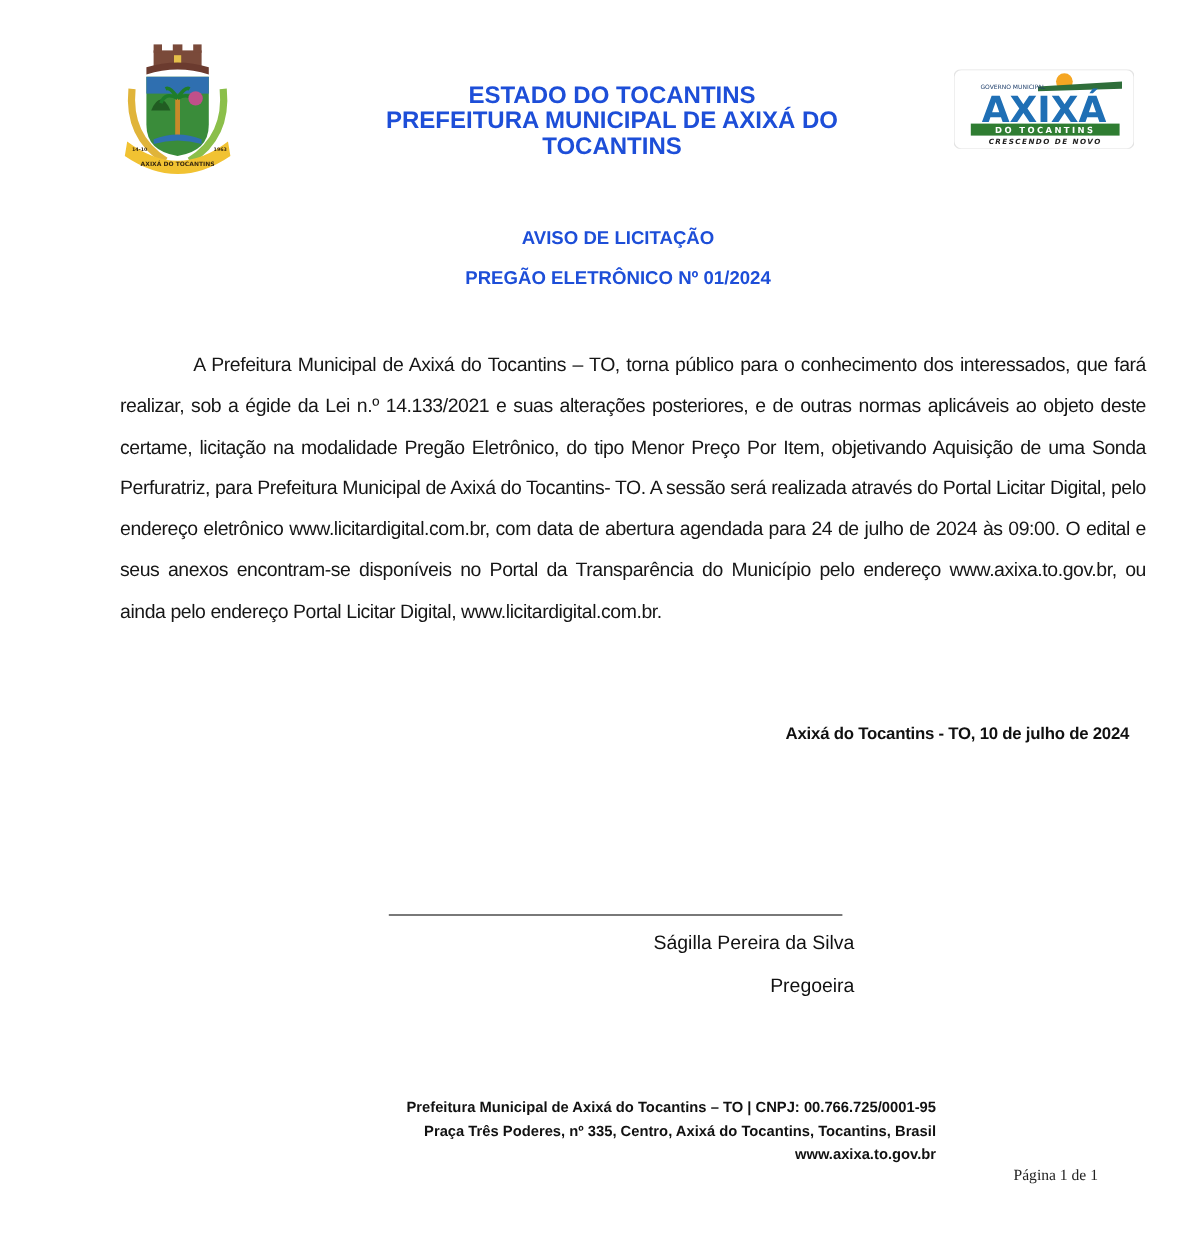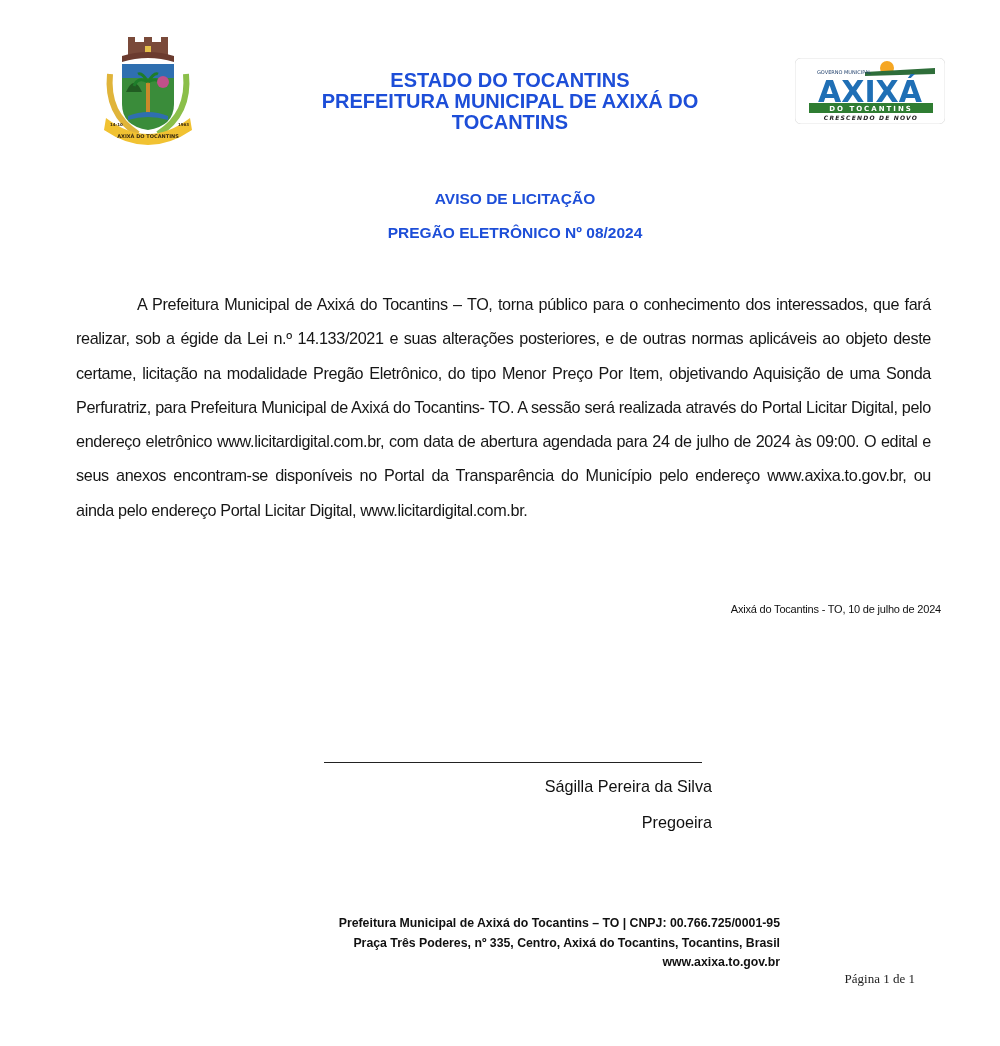--- a/index.html
+++ b/index.html
@@ -20,29 +20,29 @@
 
   
   .title-block {
     position: absolute; left: 300px; top: 186px; width: 430px; text-align: center;
     font-weight: bold; font-size: 15.5px; color: #1d4ed8;
   }
   .title-block div { height: 34px; line-height: 26px; }
 
   
   .body-text {
-    position: absolute; left: 76px; top: 287px; width: 855px;
+    position: absolute; left: 100px; top: 287px; width: 855px;
     font-size: 16.2px; line-height: 34.3px; text-align: justify; color: #161616;
     letter-spacing: -0.35px;
   }
   .body-text p { margin: 0; text-indent: 61px; }
 
   .place-date {
     position: absolute; left: 560px; top: 603px; width: 381px; text-align: right;
-    font-size: 11px; letter-spacing: -0.2px;
+    font-size: 14px; letter-spacing: -0.2px; font-weight: bold;
   }
 
   
   .sig-line {
     position: absolute; left: 324px; top: 762px; width: 378px; height: 0;
     border-top: 1.3px solid #222;
   }
   .sig-name, .sig-role {
     position: absolute; left: 312px; width: 400px; text-align: right; font-size: 16.2px;
   }
@@ -101,21 +101,21 @@
     <path d="M70 14 L140 10 L140 16 L70 18 Z" fill="#2f6e3a"></path>
     <text x="22" y="16" font-size="5" fill="#1f3f6b" font-family="DejaVu Sans, sans-serif">GOVERNO MUNICIPAL</text>
     <text x="75" y="44" font-size="30" text-anchor="middle" fill="#1f6fb5" font-weight="bold" font-family="DejaVu Sans, sans-serif">AXIXÁ</text>
     <rect x="14" y="45" width="124" height="10" fill="#2f7d32"></rect>
     <text x="76" y="53" font-size="7" text-anchor="middle" fill="#ffffff" font-weight="bold" letter-spacing="2" font-family="DejaVu Sans, sans-serif">DO TOCANTINS</text>
     <text x="76" y="62" font-size="6" text-anchor="middle" fill="#222" font-weight="bold" font-style="italic" letter-spacing="1.2" font-family="DejaVu Sans, sans-serif">CRESCENDO DE NOVO</text>
   </svg>
 
   <div class="title-block">
     <div>AVISO DE LICITAÇÃO</div>
-    <div>PREGÃO ELETRÔNICO Nº 08/2024</div>
+    <div>PREGÃO ELETRÔNICO Nº 01/2024</div>
   </div>
 
   <div class="body-text">
     <p>A Prefeitura Municipal de Axixá do Tocantins – TO, torna público para o conhecimento dos interessados, que fará realizar, sob a égide da Lei n.º 14.133/2021 e suas alterações posteriores, e de outras normas aplicáveis ao objeto deste certame, licitação na modalidade  Pregão Eletrônico, do tipo Menor Preço Por Item, objetivando Aquisição de uma Sonda Perfuratriz, para Prefeitura Municipal de Axixá do Tocantins- TO. A sessão será realizada através do Portal Licitar Digital, pelo endereço eletrônico www.licitardigital.com.br, com data de abertura agendada para 24 de julho de 2024 às 09:00. O edital e seus anexos encontram-se disponíveis no Portal da Transparência do Município pelo endereço www.axixa.to.gov.br, ou ainda pelo endereço Portal Licitar Digital, www.licitardigital.com.br.</p>
   </div>
 
   <div class="place-date">Axixá do Tocantins - TO, 10 de julho de 2024</div>
 
   <div class="sig-line"></div>
   <div class="sig-name">Ságilla Pereira da Silva</div>

